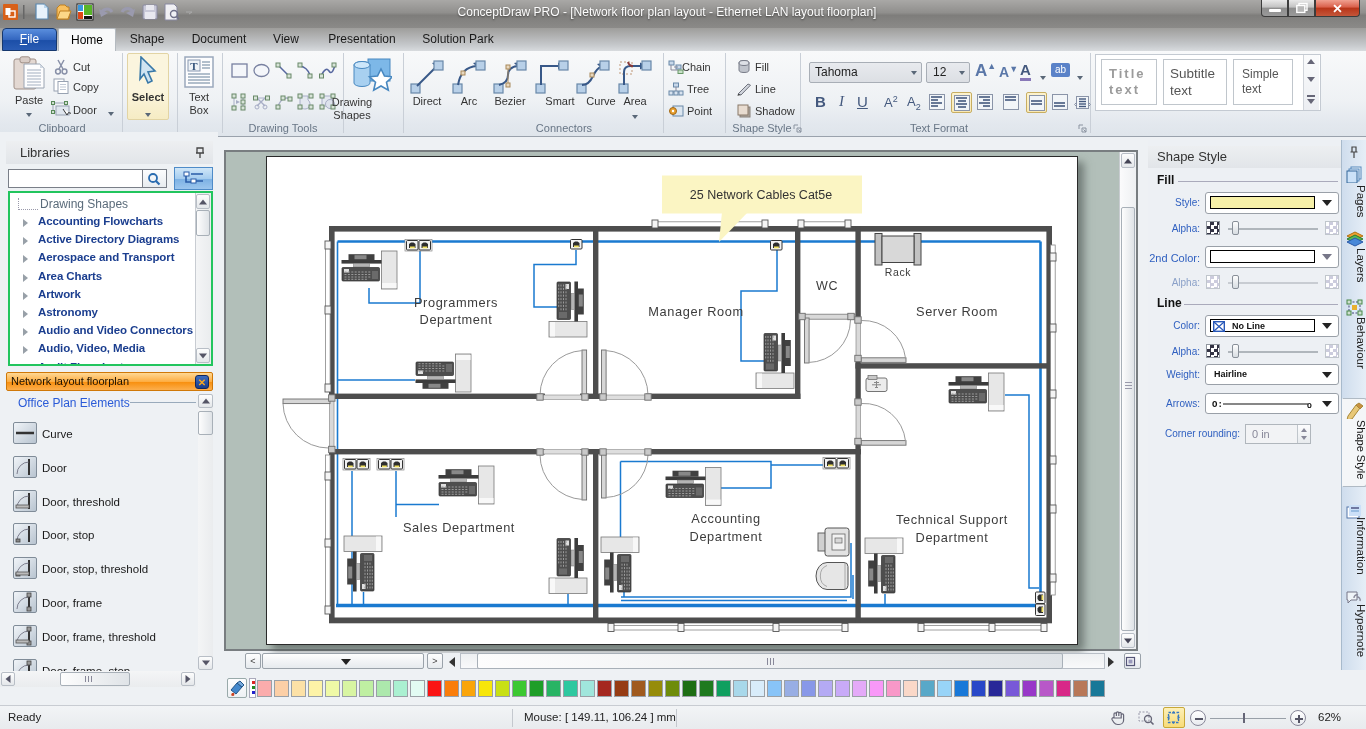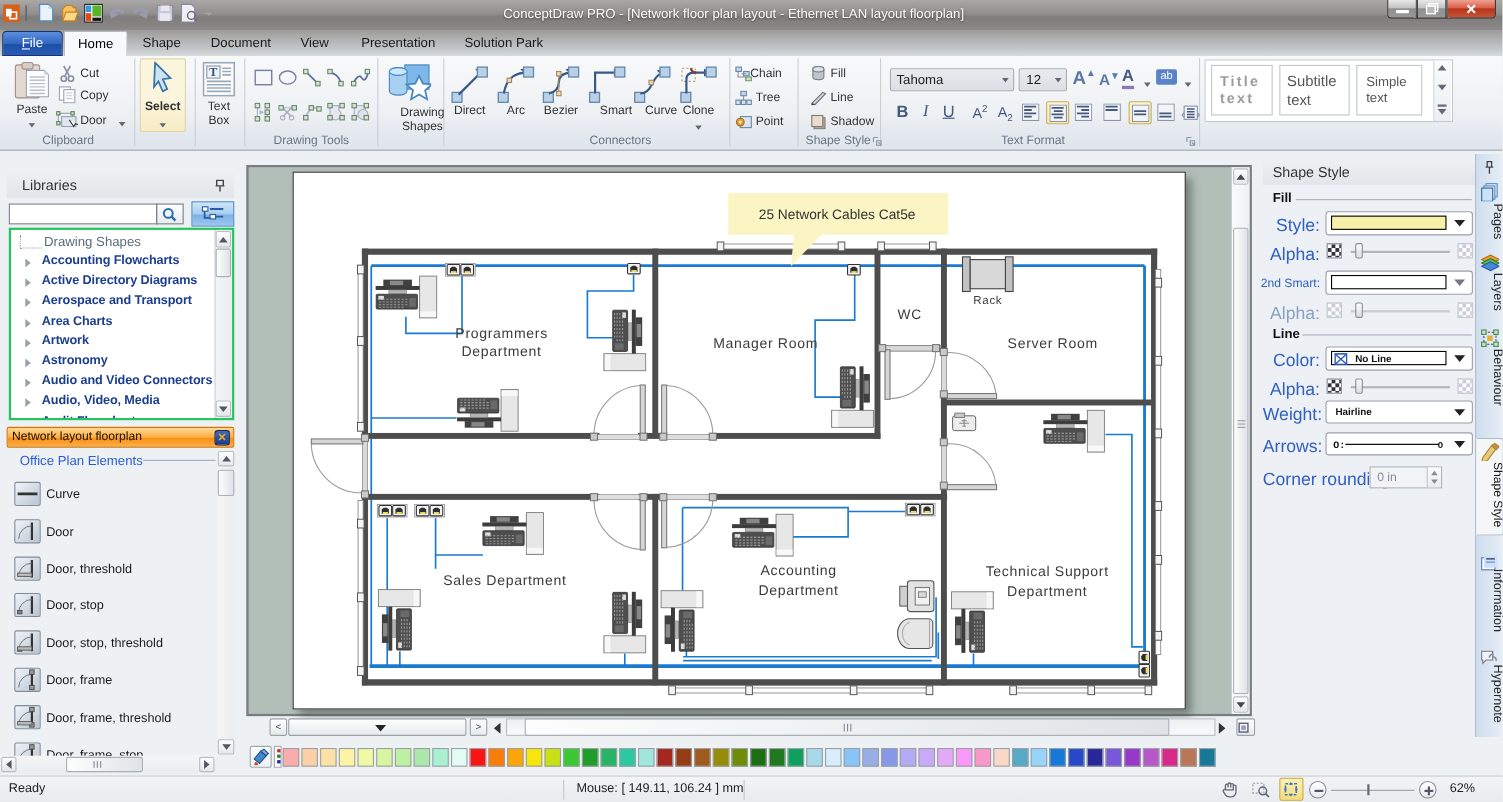--- a/index.html
+++ b/index.html
@@ -22,21 +22,21 @@
 #ribbon{left:0;top:51px;width:1366px;height:86px;background:linear-gradient(#f8f9fa,#eef1f4 60%,#e3e8ee 85%,#dfe5eb);border-bottom:1px solid #9aa2ac;}
 .gsep{position:absolute;top:2px;height:80px;width:1px;background:#c9cfd7;}
 .glabel{position:absolute;top:71px;height:13px;font-size:11px;color:#687686;text-align:center;}
 .icolbl{position:absolute;font-size:11px;color:#333;text-align:center;}
 .bigbtn-lbl{position:absolute;font-size:11px;color:#333;text-align:center;line-height:13px;}
 .darr{display:inline-block;width:0;height:0;border-left:3px solid transparent;border-right:3px solid transparent;border-top:4px solid #5a6878;vertical-align:middle;}
 .beige{background:linear-gradient(#fbf5de 55%,#f6ecc4);border:1px solid #e2d4a4;border-radius:2px;}
 .fmtbtn{position:absolute;height:22px;border-radius:2px;}
 .fmtsel{background:linear-gradient(#fdf3cf,#f9e9b4);border:1px solid #c8ae62;}
 
-#leftpanel{left:0;top:148px;width:218px;height:566px;background:#eef1f4;}
+#leftpanel{left:0;top:132px;width:218px;height:566px;background:#eef1f4;}
 #libhead{left:6px;top:9px;width:207px;height:23px;background:linear-gradient(#edeff1,#e2e5e9);color:#333;font-size:13px;line-height:23px;padding-left:14px;}
 #searchbox{left:8px;top:37px;width:135px;height:19px;background:#fff;border:1px solid #7a7f88;}
 #searchbtn{left:142px;top:37px;width:25px;height:19px;background:linear-gradient(#fcfdfe,#e8ecf0);border:1px solid #7a7f88;}
 #treebtn{left:174px;top:35px;width:39px;height:23px;background:linear-gradient(#cfe6f8,#a6cdef 50%,#7eb2e4 55%,#9cc6ee);border:1px solid #4e8bc8;}
 #liblist{left:8px;top:59px;width:205px;height:175px;background:#fff;border:2px solid #22c55e;overflow:hidden;}
 .libitem{position:absolute;left:28px;font-size:11.5px;font-weight:bold;color:#1b3e8f;white-space:nowrap;letter-spacing:-0.1px;}
 .libarr{position:absolute;left:13px;width:0;height:0;border-top:4px solid transparent;border-bottom:4px solid transparent;border-left:5px solid #98a0a8;}
 .vsb{position:absolute;background:linear-gradient(90deg,#f4f5f6,#eaecee);}
 .sbbtn{position:absolute;background:linear-gradient(#fdfdfd,#e4e7ea);border:1px solid #b8bec6;border-radius:2px;}
 .sbthumb{position:absolute;background:linear-gradient(90deg,#fdfdfd,#dfe3e7);border:1px solid #a8b0b8;border-radius:2px;}
@@ -48,21 +48,21 @@
 .opeicon{position:absolute;left:13px;width:24px;height:22px;background:linear-gradient(135deg,#f0f4f8,#b8c4d0);border:1px solid #808c98;border-radius:2px;}
 
 #canvaswrap{left:224px;top:150px;width:914px;height:501px;border:2px solid #787d80;background:#b2bfb9;}
 #page{position:absolute;left:40px;top:4px;width:812px;height:489px;background:#fff;border:1px solid #2a2a2a;box-shadow:6px 6px 8px rgba(60,70,65,.55);}
 #cvsb{position:absolute;right:0;top:0;width:17px;height:497px;background:linear-gradient(90deg,#fbfbfc,#eef0f2);border-left:1px solid #c8ccd0;}
 #chrow{left:224px;top:653px;width:914px;height:17px;background:#eef1f4;}
 .navbtn{position:absolute;top:0;height:16px;background:linear-gradient(#fefefe,#e6eaee);border:1px solid #9aa2aa;border-radius:2px;font-size:9px;color:#444;text-align:center;line-height:14px;}
 
 #rightpanel{left:1148px;top:140px;width:193px;height:562px;background:#edf0f4;}
 #rphead{left:0;top:6px;width:193px;height:22px;background:linear-gradient(#edeff1,#e2e5e9);font-size:13px;color:#333;line-height:22px;padding-left:9px;}
-.rplabel{position:absolute;font-size:16px;color:#3060c0;text-align:right;white-space:nowrap;}
+.rplabel{position:absolute;font-size:10px;color:#3060c0;text-align:right;white-space:nowrap;}
 .rpsec{position:absolute;font-size:12px;font-weight:bold;color:#111;}
 .combo{position:absolute;background:#fff;border:1px solid #9aa0a8;border-radius:3px;}
 .comboarr{position:absolute;right:3px;top:50%;transform:translateY(-50%);width:0;height:0;border-left:5px solid transparent;border-right:5px solid transparent;border-top:6px solid #222;}
 .swatch{position:absolute;left:4px;top:3px;border:1.5px solid #000;}
 .slider{position:absolute;height:2px;background:#b0b6bc;}
 .sliderthumb{position:absolute;width:7px;height:14px;background:linear-gradient(#fdfdfd,#d8dde2);border:1px solid #888f98;border-radius:2px;}
 .checker{position:absolute;width:14px;height:14px;border:1px solid #90969e;background:conic-gradient(#334 25%,#fff 0 50%,#334 0 75%,#fff 0);background-size:7px 7px;}
 .checker2{position:absolute;width:14px;height:14px;border:1px solid #c0c6cc;background:conic-gradient(#ccd 25%,#fff 0 50%,#ccd 0 75%,#fff 0);background-size:7px 7px;}
 
 #tabstrip{left:1341px;top:140px;width:25px;height:562px;background:linear-gradient(90deg,#cfdded,#e6eef7);border-left:1px solid #a8bACC;}
@@ -262,21 +262,21 @@
       <rect x="12" y="1" width="4" height="4" fill="#d8e4d8" stroke="#688868" stroke-width="1"></rect>
       <rect x="1" y="12" width="4" height="4" fill="#d8e4d8" stroke="#688868" stroke-width="1"></rect>
       <rect x="12" y="12" width="4" height="4" fill="#d8e4d8" stroke="#688868" stroke-width="1"></rect>
     </svg>
 <svg class="abs" style="left:352px;top:6px" width="40" height="38" viewBox="0 0 40 38">
       <rect x="16" y="2" width="22" height="22" fill="#7db8e8" stroke="#4888c0"></rect>
       <path d="M2 8 a8 3.5 0 0 1 16 0 v18 a8 3.5 0 0 1 -16 0 z" fill="#a8d0f0" stroke="#4888c0"></path>
       <ellipse cx="10" cy="8" rx="8" ry="3.5" fill="#cce6fa" stroke="#4888c0"></ellipse>
       <path d="M29 12 l3.5 7 8 0.8 -6 5.4 1.8 8 -7.3 -4.2 -7.3 4.2 1.8 -8 -6 -5.4 8 -0.8 z" fill="#fff" stroke="#4888c0" stroke-width="1.6"></path>
     </svg>
-<div class="bigbtn-lbl" style="left:352px;top:45px;width:64px;">Drawing<br>Shapes</div>
+<div class="bigbtn-lbl" style="left:320px;top:45px;width:64px;">Drawing<br>Shapes</div>
 <svg class="abs" style="left:409px;top:8px" width="36" height="36" viewBox="0 0 36 36">
       <rect x="2" y="25" width="9" height="9" fill="#b8d0e8" stroke="#6888a8" stroke-width="1.2"></rect>
       <line x1="8" y1="27" x2="27" y2="8" stroke="#385888" stroke-width="2"></line>
       <path d="M29 10 l1.5-7.5 -7.5 1.5 3 3 z" fill="#385888"></path>
       <rect x="25" y="2" width="9" height="9" fill="#b8d0e8" stroke="#6888a8" stroke-width="1.2"></rect>
     </svg>
 <svg class="abs" style="left:451px;top:8px" width="36" height="36" viewBox="0 0 36 36">
       <rect x="2" y="25" width="9" height="9" fill="#b8d0e8" stroke="#6888a8" stroke-width="1.2"></rect>
       <path d="M7 26 Q10 8 26 7" fill="none" stroke="#385888" stroke-width="2"></path>
       <path d="M28 10 l1.5-7.5 -7.5 1.5 3 3 z" fill="#385888"></path>
@@ -311,21 +311,21 @@
       <path d="M7 26 V13 Q7 7 14 7 H23" fill="none" stroke="#385888" stroke-width="2"></path>
       <path d="M16 7 Q12 7 11 3" fill="none" stroke="#883838" stroke-width="2"></path>
       <path d="M23 10.5 l7 -3.5 -7 -3.5 z" fill="#385888"></path>
       <rect x="25" y="2" width="9" height="9" fill="#b8d0e8" stroke="#6888a8" stroke-width="1.2"></rect>
     </svg>
 <div class="icolbl" style="left:399px;width:56px;top:44px;">Direct</div>
 <div class="icolbl" style="left:441px;width:56px;top:44px;">Arc</div>
 <div class="icolbl" style="left:482px;width:56px;top:44px;">Bezier</div>
 <div class="icolbl" style="left:524px;width:72px;top:44px;">Smart</div>
 <div class="icolbl" style="left:565px;width:72px;top:44px;">Curve</div>
-<div class="icolbl" style="left:607px;width:56px;top:44px;">Clone</div>
+<div class="icolbl" style="left:607px;width:56px;top:44px;">Area</div>
 <div class="abs" style="left:632px;top:59px"><span class="darr"></span></div>
 <svg class="abs" style="left:668px;top:9px" width="16" height="14" viewBox="0 0 16 14">
       <rect x="1" y="1" width="5" height="4" fill="#c8d8ea" stroke="#6888a8"></rect>
       <rect x="8" y="5" width="5" height="4" fill="#c8d8ea" stroke="#6888a8"></rect>
       <rect x="10" y="10" width="5" height="3.5" fill="#c8e0c8" stroke="#689868"></rect>
       <path d="M3 5 v5 h7 M10 7 h-4" fill="none" stroke="#889" stroke-width="1"></path>
     </svg>
 <svg class="abs" style="left:668px;top:31px" width="16" height="14" viewBox="0 0 16 14">
       <rect x="5.5" y="1" width="5" height="4" fill="#c8d8ea" stroke="#6888a8"></rect>
       <path d="M8 5 v3 M3 13 V10 h10 v3 M8 8 v5" stroke="#889" fill="none"></path>
@@ -803,21 +803,21 @@
 <div class="rplabel" style="left:0px;top:57px;width:52px;">Style:</div>
 <div class="combo" style="left:57px;top:52px;width:134px;height:22px;">
       <div class="swatch" style="width:105px;height:13px;background:#f6f0a8;"></div>
       <span class="comboarr" style="right:6px"></span>
     </div>
 <div class="rplabel" style="left:0px;top:83px;width:52px;">Alpha:</div>
 <div class="checker" style="left:58px;top:81px;"></div>
 <div class="slider" style="left:80px;top:88px;width:90px;"></div>
     <div class="sliderthumb" style="left:84px;top:81px;"></div>
 <div class="checker2" style="left:177px;top:81px;"></div>
-<div class="rplabel" style="left:-2px;top:112px;width:54px;font-size:11px;">2nd Smart:</div>
+<div class="rplabel" style="left:-2px;top:112px;width:54px;font-size:11px;">2nd Color:</div>
 <div class="combo" style="left:57px;top:106px;width:134px;height:22px;">
       <div class="swatch" style="width:105px;height:13px;background:#fff;"></div>
       <span class="comboarr" style="right:6px;border-top-color:#778;"></span>
     </div>
 <div class="rplabel" style="left:0px;top:137px;width:52px;color:#8aa0c8;">Alpha:</div>
 <div class="checker2" style="left:58px;top:135px;"></div>
 <div class="slider" style="left:80px;top:142px;width:90px;background:#c8ccd2;"></div>
     <div class="sliderthumb" style="left:84px;top:135px;"></div>
 <div class="checker2" style="left:177px;top:135px;"></div>
 <div class="rpsec" style="left:9px;top:156px;">Line</div>

